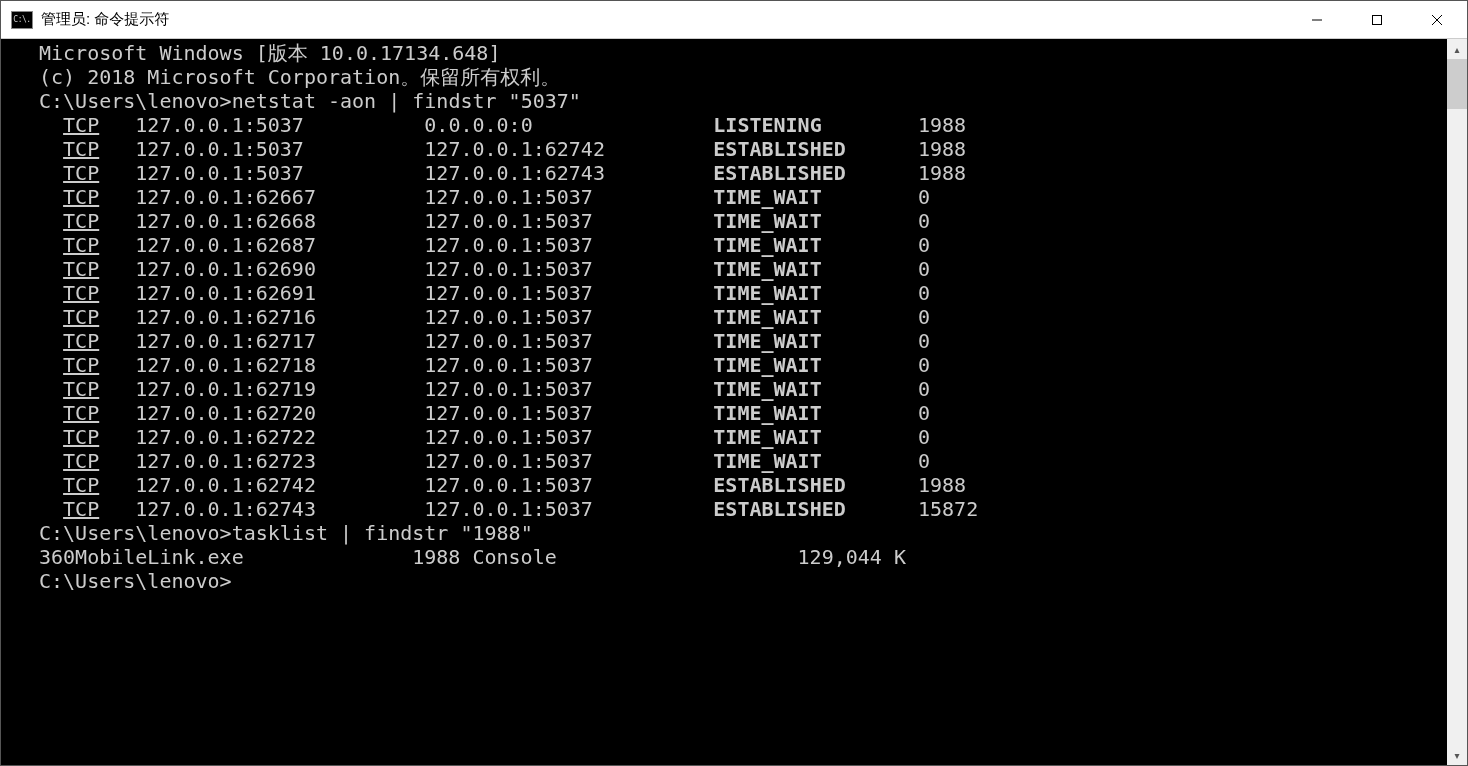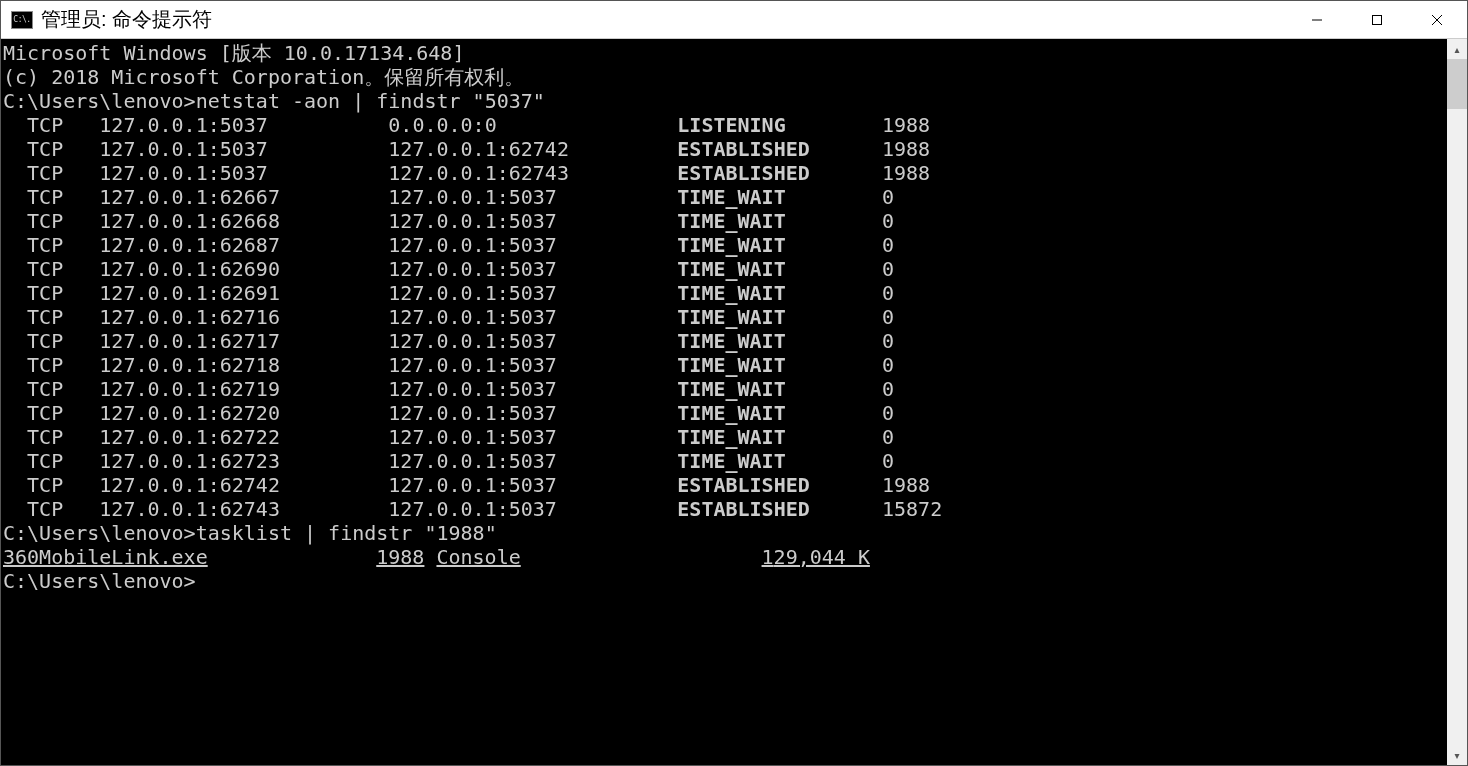--- a/index.html
+++ b/index.html
@@ -41,21 +41,21 @@
       display: flex;
       align-items: center;
       justify-content: center;
       font-size: 8px;
       color: #ccc;
       font-family: monospace;
       letter-spacing: -0.5px;
       border: 1px solid #888;
     }
     .title-text {
-      font-size: 20px;
+      font-size: 15px;
       color: #000;
     }
     .win-controls {
       display: flex;
       height: 100%;
     }
     .win-btn {
       width: 60px;
       height: 100%;
       display: flex;
@@ -76,29 +76,30 @@
     .terminal {
       flex: 1;
       background: #000;
       color: #ccc;
       font-family: "NSimSun", "SimSun", "Consolas", monospace;
       font-size: 20px;
       line-height: 24px;
       padding: 2px 2px 2px 2px;
       white-space: pre;
       overflow: hidden;
+      margin-left: 36px;
     }
     .terminal .line { white-space: pre; }
     .net-row span { display: inline-block; }
-    .col-proto { width: 8ch; text-indent: 2ch; }
+    .col-proto { width: 8ch; text-indent: 2ch; text-decoration: underline; }
     .col-local { width: 24ch; }
     .col-foreign { width: 24ch; }
     .col-state { width: 17ch; font-weight: bold; }
     .col-pid   { }
-    .tl-row span { display: inline-block; text-decoration: underline; }
+    .tl-row span { display: inline-block; }
     .tl-name  { width: 30ch; }
     .tl-pid   { width: 5ch; text-align: right; }
     .tl-sess  { width: 17ch; padding-left: 1ch; }
     .tl-snum  { width: 12ch; text-align: right; }
     .tl-mem   { width: 13ch; text-align: left; }
     .scrollbar {
       width: 20px;
       background: #f0f0f0;
       position: relative;
       display: flex;

